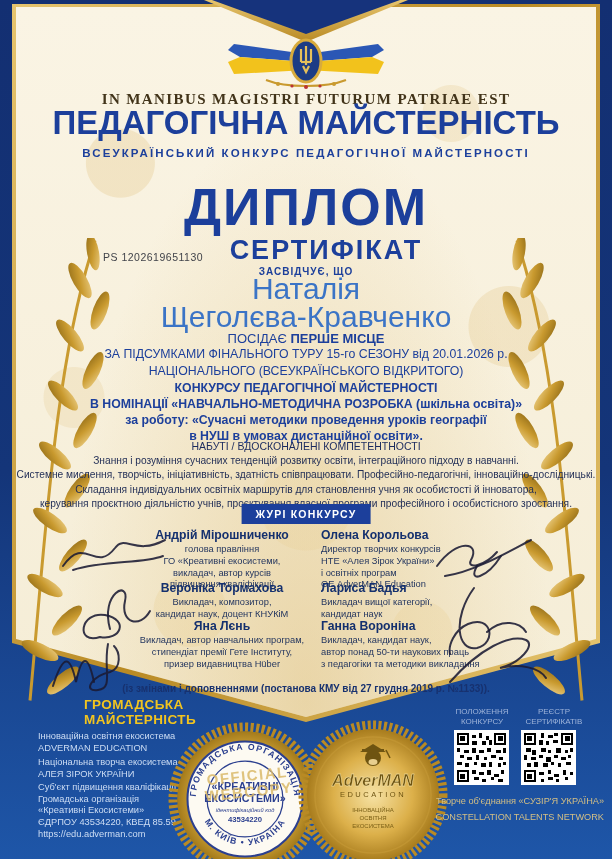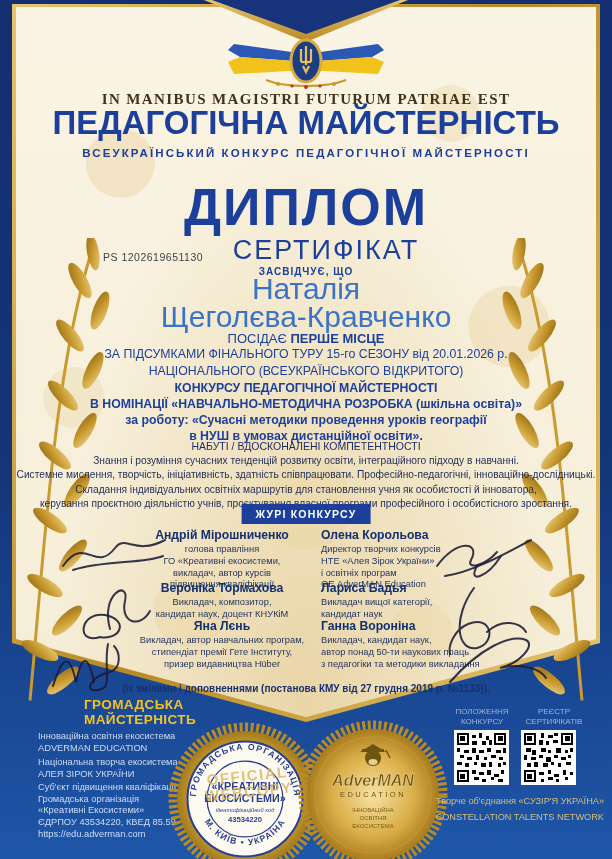--- a/index.html
+++ b/index.html
@@ -28,21 +28,21 @@
       linear-gradient(180deg,#faf4e4,#f5edd6);}
   .banner-gold{left:204px;top:0;width:204px;height:42px;background:linear-gradient(180deg,#e6c46e,#b98a24);
     clip-path:polygon(0 0,100% 0,50% 100%);}
   .banner-navy{left:212px;top:0;width:188px;height:34px;background:#16337c;
     clip-path:polygon(0 0,100% 0,50% 100%);}
   .motto{top:91px;font-family:"Liberation Serif",serif;font-size:15px;font-weight:bold;
     letter-spacing:1.4px;color:#42341a;}
   .title{top:104px;font-size:33px;font-weight:bold;color:#1c3f9b;letter-spacing:0;}
   .subtitle{top:147px;font-size:11.5px;font-weight:bold;letter-spacing:2.1px;color:#1c3f9b;}
   .diplom{top:181px;font-size:52px;line-height:52px;font-weight:bold;letter-spacing:2px;color:#1c3f9b;}
-  .sert{top:235px;font-size:27px;font-weight:normal;letter-spacing:2px;color:#1c3f9b;text-indent:40px;}
+  .sert{top:235px;font-size:27px;font-weight:bold;letter-spacing:2px;color:#1c3f9b;text-indent:40px;}
   .serial{left:103px;top:251px;font-size:10.5px;letter-spacing:.5px;color:#41434a;}
   .certifies{top:266px;font-size:10px;font-weight:bold;letter-spacing:1px;color:#1c3f9b;}
   .nameln{font-size:30px;line-height:30px;color:#3b74c6;}
   .award{top:331px;font-size:13px;color:#1c3f9b;}
   .award b{font-weight:bold;}
   .bodyln{font-size:12.3px;color:#1c3f9b;}
   .b400{font-weight:normal;} .b700{font-weight:bold;}
   .comp-title{top:440px;font-size:10.5px;font-weight:normal;color:#1a2a5e;}
   .compln{font-size:10.2px;color:#1f2c55;}
   .badge{top:504px;left:50%;transform:translateX(-50%);background:#1c3f9b;color:#fff;

